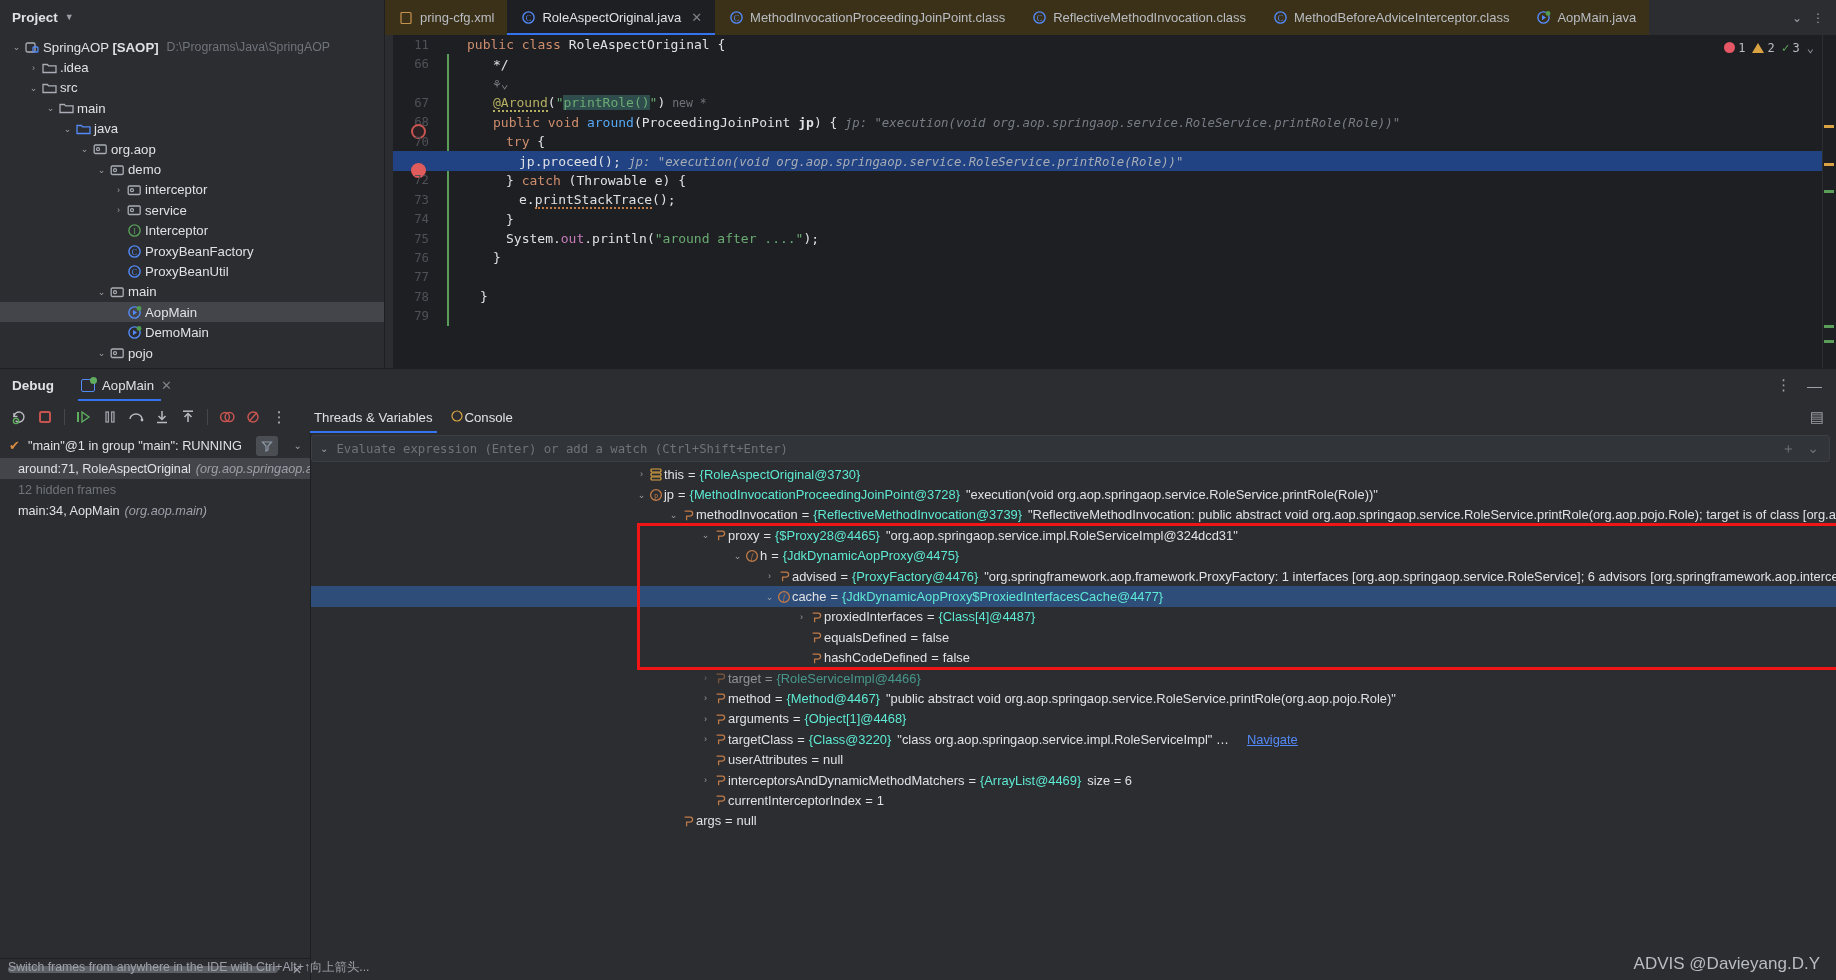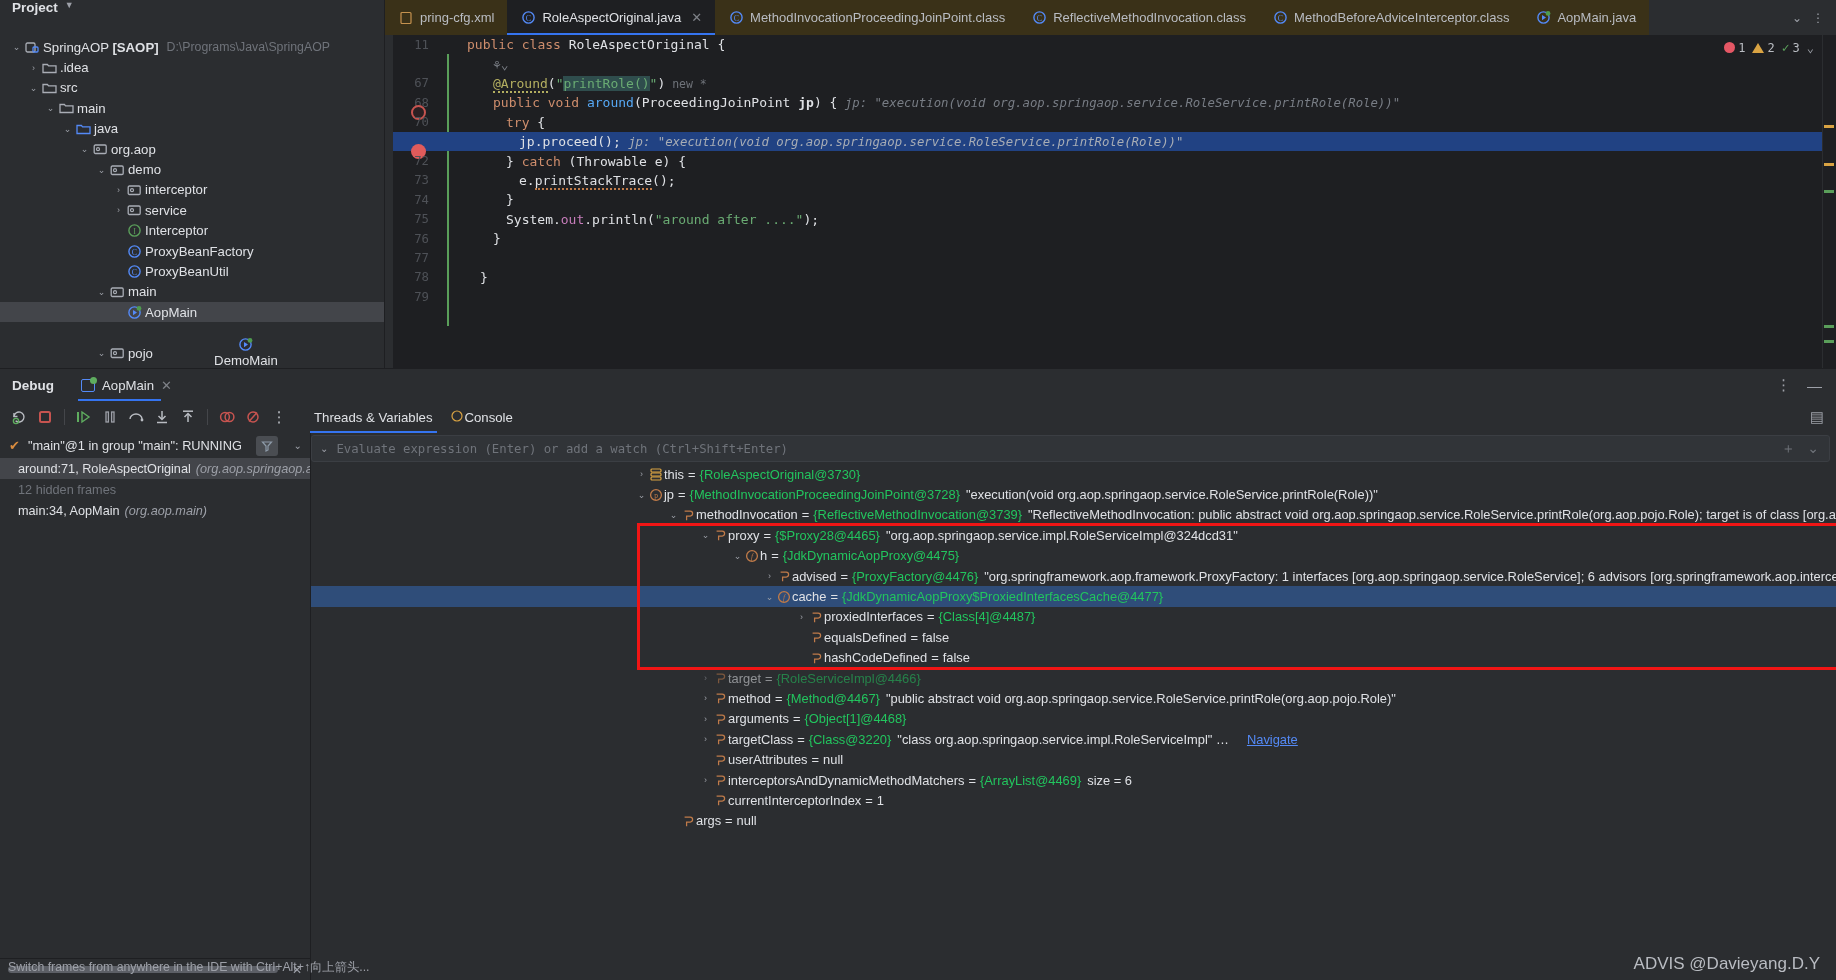--- a/index.html
+++ b/index.html
@@ -11,21 +11,21 @@
     overflow: hidden;
   }
   .app { position: relative; width: 1836px; height: 980px; }
 
   
   .top { display: flex; height: 368px; }
 
   
   .project-panel { width: 385px; background: #2b2d30; display: flex; flex-direction: column;
     border-right: 1px solid #1e1f22; }
-  .project-header { height: 34px; display: flex; align-items: flex-start; padding-left: 12px; gap: 7px;
+  .project-header { height: 34px; display: flex; align-items: center; padding-left: 12px; gap: 7px;
     font-size: 13.5px; color: #dfe1e5; font-weight: 600; }
   .chev-sm { font-size: 9px; color: #9da0a8; }
   .project-tree { flex: 1; overflow: hidden; padding-top: 3px; position: relative; }
   .trow { display: flex; align-items: center; height: 20.4px; font-size: 13.2px;
     color: #dfe1e5; white-space: nowrap; padding-right: 6px; }
   .trow.sel { background: #43454a; }
   .arrow { width: 13px; text-align: center; color: #9da0a8; font-size: 9px; flex: 0 0 13px; }
   .arrow.none { color: transparent; }
   .ticon { width: 18px; flex: 0 0 18px; display: flex; align-items: center; justify-content: center; }
   .tlabel { margin-left: 2px; }
@@ -124,21 +124,21 @@
   .eval-right { margin-left: auto; display: flex; gap: 12px; padding-right: 10px; color: #6f737a; font-size: 14px; }
 
   .vtree { flex: 1; position: relative; overflow: hidden; }
   .vrow { height: 20.4px; display: flex; align-items: center; font-size: 12.9px;
     white-space: nowrap; color: #dfe1e5; position: relative; }
   .vrow.sel { background: #2f4d79; }
   .varrow { width: 13px; flex: 0 0 13px; text-align: center; color: #9da0a8; font-size: 9px; }
   .vicon { width: 16px; flex: 0 0 16px; display:flex; align-items:center; justify-content:center; }
   .vname { color: #dfe1e5; }
   .veq { color: #dfe1e5; margin: 0 4px; }
-  .vtype { color: #22c55e; }
+  .vtype { color: #5eead4; }
   .vstr { color: #dfe1e5; }
   .vlink { color: #548af7; text-decoration: underline; }
   .red-box { position: absolute; border: 3px solid #f11515; pointer-events: none; }
 
   .statusbar { position: absolute; left: 0; bottom: 0; width: 1836px; height: 26px;
     display: flex; align-items: center; font-size: 12.3px; color: #9da0a8; }
   .status-left { padding-left: 8px; }
   .watermark { position: absolute; right: 16px; bottom: 6px; font-size: 17px; color: #b9bcc2; }
 </style>
 </head>
@@ -285,21 +285,21 @@
             <span class="arrow none"></span>
             <span class="ticon">
               <svg width="15" height="15" viewBox="0 0 15 15">
                 <circle cx="7.5" cy="7.5" r="5.6" fill="none" stroke="#548af7" stroke-width="1.4"></circle>
                 <path d="M6 5l4 2.6-4 2.6z" fill="#548af7"></path>
                 <circle cx="12" cy="3.4" r="2.4" fill="#4f9b4f"></circle>
               </svg>
             </span>
             <span class="tlabel">AopMain</span>
           </div>
-          <div class="trow" style="padding-left: 112px; flex-direction: column;">
+          <div class="trow" style="padding-left: 112px;">
             <span class="arrow none"></span>
             <span class="ticon">
               <svg width="15" height="15" viewBox="0 0 15 15">
                 <circle cx="7.5" cy="7.5" r="5.6" fill="none" stroke="#548af7" stroke-width="1.4"></circle>
                 <path d="M6 5l4 2.6-4 2.6z" fill="#548af7"></path>
                 <circle cx="12" cy="3.4" r="2.4" fill="#4f9b4f"></circle>
               </svg>
             </span>
             <span class="tlabel">DemoMain</span>
           </div>
@@ -396,20 +396,25 @@
               <span>3</span>
             </span>
             <span style="color:#9da0a8">⌄</span>
           </div>
         <div class="cline" style="background: rgb(30, 31, 34);">
               <span class="lnum">11</span>
               <span class="bpcol"></span>
               <span class="code"><span class="k">public</span> <span class="k">class</span> <span class="idv">RoleAspectOriginal {</span></span>
             </div>
             <div class="green-bar" style="top: 19px; height: 272px;"></div>
+            <div class="cline">
+              <span class="lnum">66</span>
+              <span class="bpcol"></span>
+              <span class="code" style="padding-left: 38px;"><span class="idv">*/</span></span>
+            </div>
             <div class="cline">
               <span class="lnum"></span>
               <span class="bpcol"></span>
               <span class="code" style="padding-left: 38px;"><span class="idv" style="color: rgb(122, 126, 134);">⚘⌄</span></span>
             </div>
             <div class="cline">
               <span class="lnum">67</span>
               <span class="bpcol"></span>
               <span class="code" style="padding-left: 38px;"><span class="an squig">@Around</span><span class="idv">(</span><span class="s">"</span><span class="s sel-tok">printRole()</span><span class="s">"</span><span class="idv">)</span><span class="newhint">  new *</span></span>
             </div>

